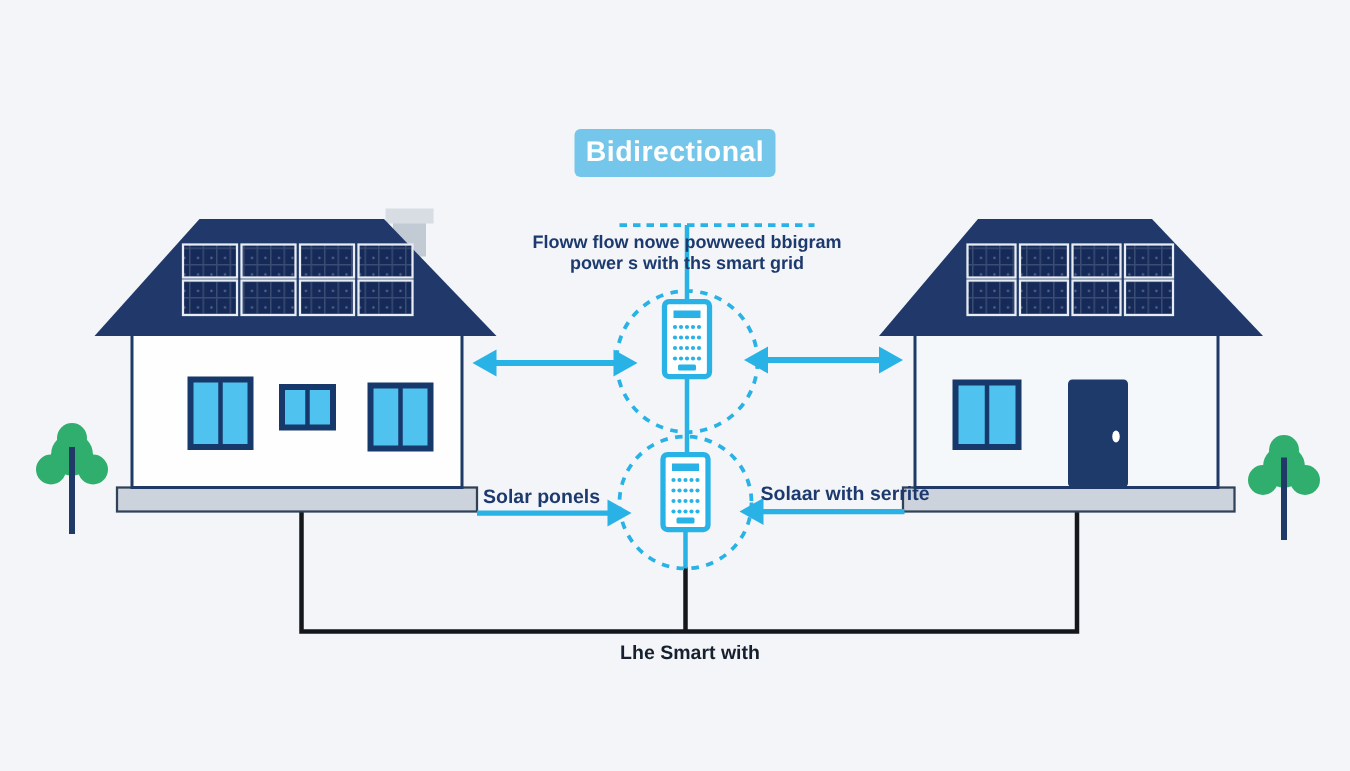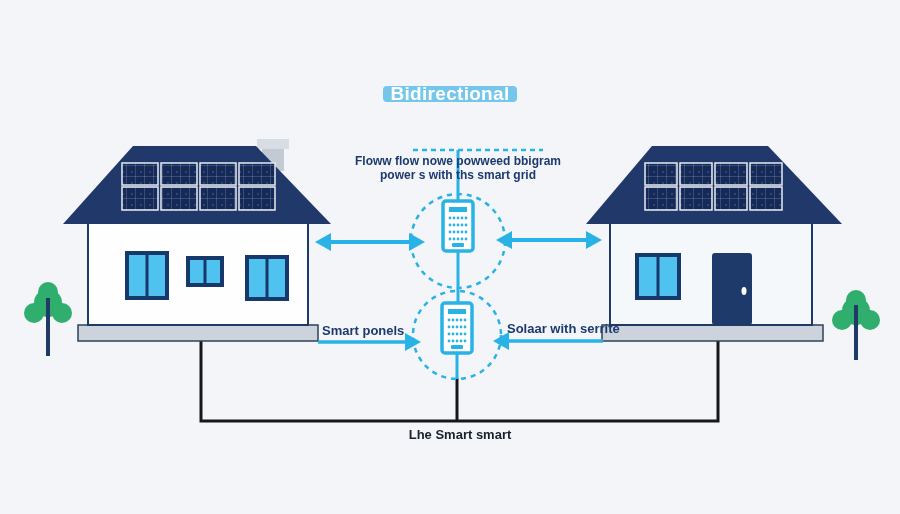--- a/index.html
+++ b/index.html
@@ -6,21 +6,21 @@
   body{font-family:"Liberation Sans",sans-serif;}
   .stage{
     position:relative;
     width:900px;height:514px;
     background:#f3f5f8;
     overflow:hidden;
   }
   .stage svg{position:absolute;left:0;top:0;}
   .overlay{position:absolute;box-sizing:border-box;}
   .title-box{
-    left:383px;top:86px;width:134px;height:16px;
+    left:383px;top:86px;width:134px;height:32px;
     background:#74c6ea;border-radius:4px;
     display:flex;align-items:center;justify-content:center;
     color:#ffffff;font-weight:bold;font-size:19px;letter-spacing:.3px;
   }
   .subtitle{
     left:330px;top:120px;width:256px;
     text-align:center;color:#1d3a6e;font-weight:bold;
     font-size:12px;line-height:14px;margin-top:34px;
   }
   .flow-label{
@@ -217,17 +217,17 @@
 
   <div class="overlay title-box">
     <span>Bidirectional</span>
   </div>
 
   <div class="overlay subtitle">
     <div>Floww flow nowe powweed bbigram</div>
     <div>power s with ths smart grid</div>
   </div>
 
-  <div class="flow-label label-left">Smart ponels</div>
+  <div class="flow-label label-left">Solar ponels</div>
   <div class="flow-label label-right">Solaar with serrite</div>
-  <div class="overlay label-bottom">Lhe Smart smart</div>
+  <div class="overlay label-bottom">Lhe Smart with</div>
 
 </div>
 
 </body></html>

